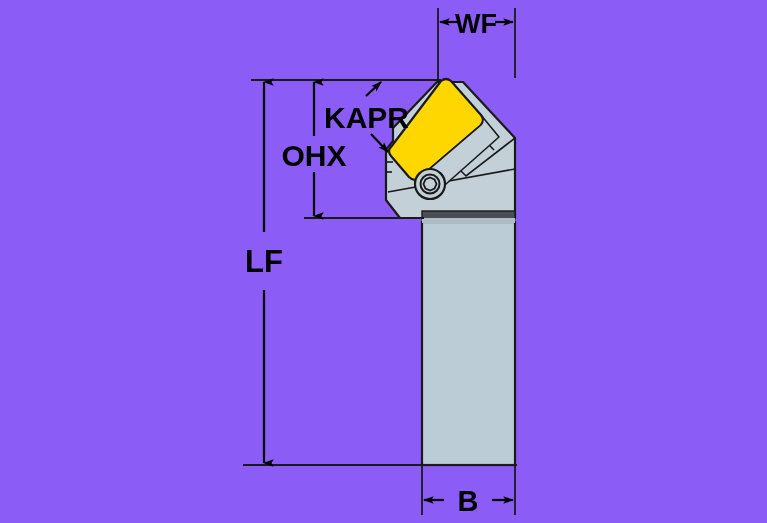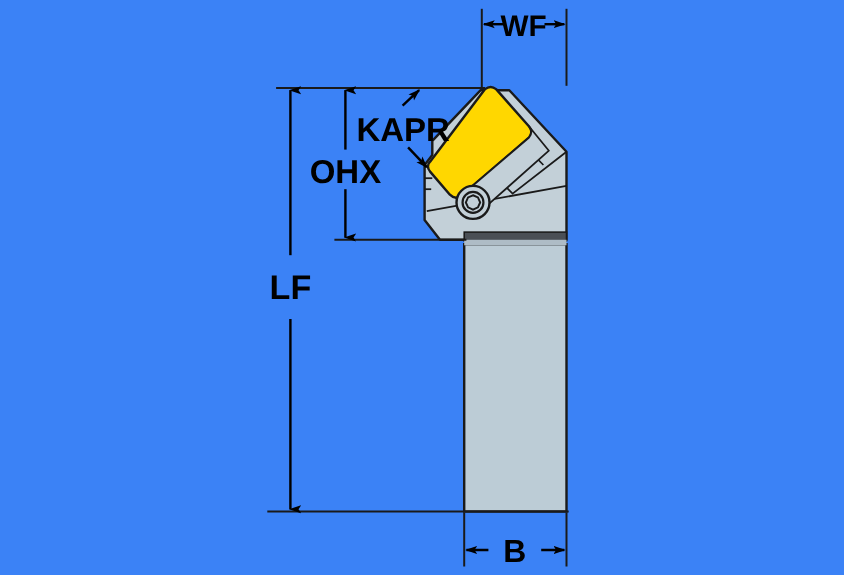--- a/index.html
+++ b/index.html
@@ -7,21 +7,21 @@
     padding: 0;
     background: #ffffff;
   }
   body {
     font-family: "Liberation Sans", sans-serif;
   }
   #drawing-root {
     position: relative;
     width: 767px;
     height: 523px;
-    background: #3b82f6;
+    background: #8b5cf6;
     overflow: hidden;
   }
   #tool-svg {
     position: absolute;
     top: 0;
     left: 0;
     width: 767px;
     height: 523px;
   }
   .dim-label {

